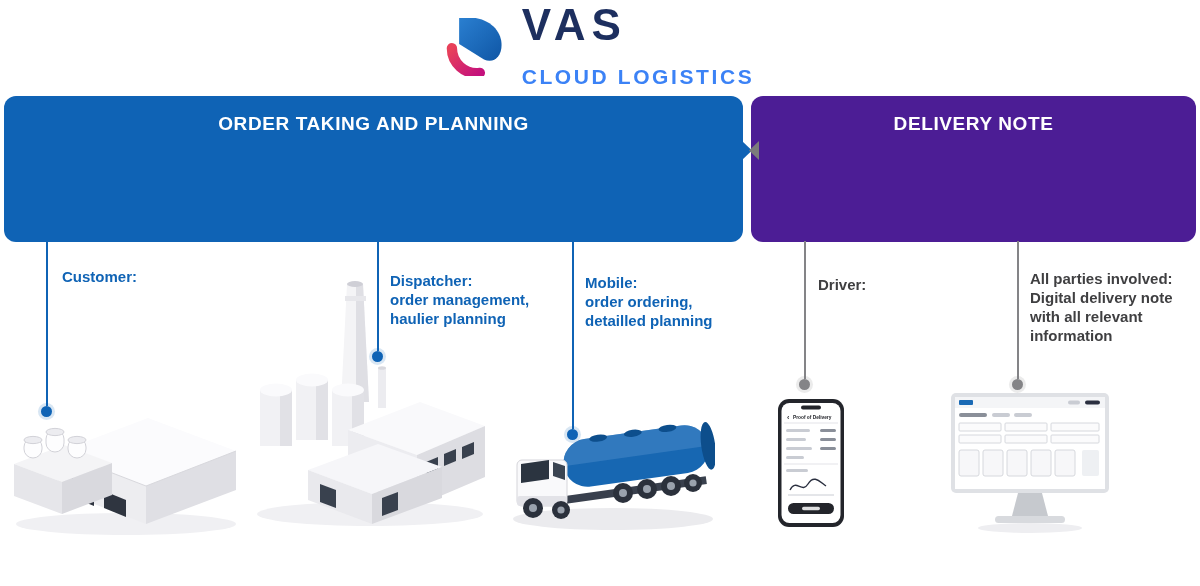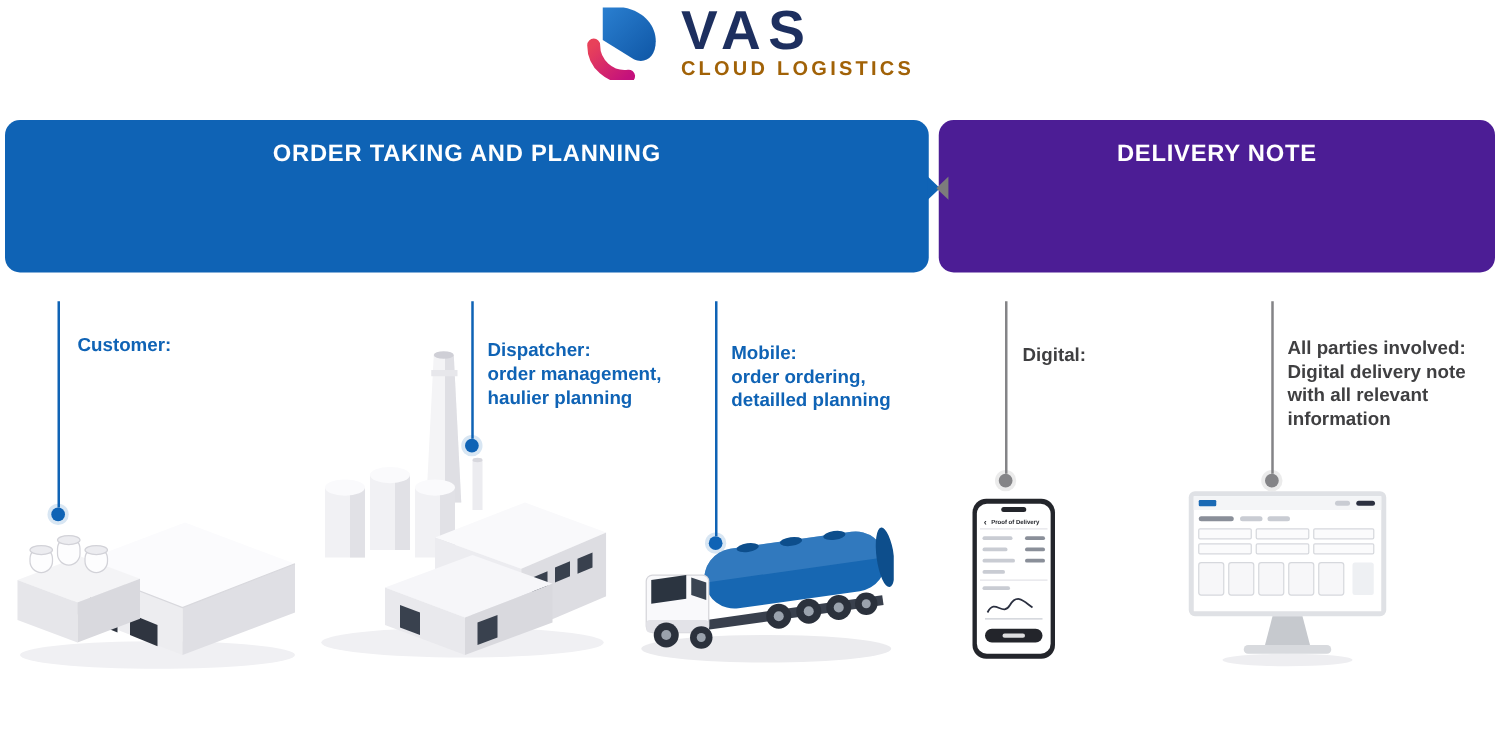--- a/index.html
+++ b/index.html
@@ -5,24 +5,24 @@
   * { box-sizing: border-box; margin: 0; padding: 0; }
   html,body { background:#ffffff; }
   body { font-family: "Liberation Sans", sans-serif; }
   .canvas { position:relative; width:1200px; height:586px; background:#fff; overflow:hidden;padding-left:48px; }
 
   
   .logo { position:absolute; top:3px; left:50%; transform:translateX(-50%);
           display:flex; align-items:center; gap:18px; }
   .logo-mark { width:58px; height:60px; display:block; }
   .brand { font-size:44px; font-weight:bold; color:#1d2f5f; letter-spacing:6px; line-height:1; }
-  .brand-sub { font-size:16px; font-weight:bold; color:#a16207; letter-spacing:2.6px; margin-top:0; }
-
-  
-  .band { position:absolute; top:96px; height:122px; border-radius:12px; }
+  .brand-sub { font-size:21px; font-weight:bold; color:#3b82f6; letter-spacing:2.6px; margin-top:18px; }
+
+  
+  .band { position:absolute; top:96px; height:146px; border-radius:12px; }
   .band-blue { left:4px;  width:739px; background:#0f63b5; }
   .band-gray { left:751px; width:445px; background:#4c1d95; }
   .band-title { color:#fff; font-size:19px; font-weight:bold; letter-spacing:.6px;
                 text-align:center; padding-top:17px; }
   .flow-tab { position:absolute; top:141px; width:10px; height:19px; }
   .flow-tab.blue { left:742px; background:#0f63b5; clip-path:polygon(0 0,100% 50%,0 100%); }
   .flow-tab.gray { left:749px; background:#7c7c7c; clip-path:polygon(100% 0,0 50%,100% 100%); }
 
   
   .vline { position:absolute; width:2px; }
@@ -101,21 +101,21 @@
 haulier planning</div>
   </div>
 
   <div class="role blue" style="left:585px; top:273px; width:170px">
     <div class="role-name">Mobile:</div>
     <div class="role-desc">order ordering,
 detailled planning</div>
   </div>
 
   <div class="role dark" style="left:818px; top:275px; width:170px">
-    <div class="role-name">Digital:</div>
+    <div class="role-name">Driver:</div>
   </div>
 
   <div class="role dark" style="left:1030px; top:269px; width:175px">
     <div class="role-name">All parties involved:</div>
     <div class="role-desc">Digital delivery note
 with all relevant
 information</div>
   </div>
 
   <div class="illus" style="left:8px; top:402px; width:230px; height:135px">

